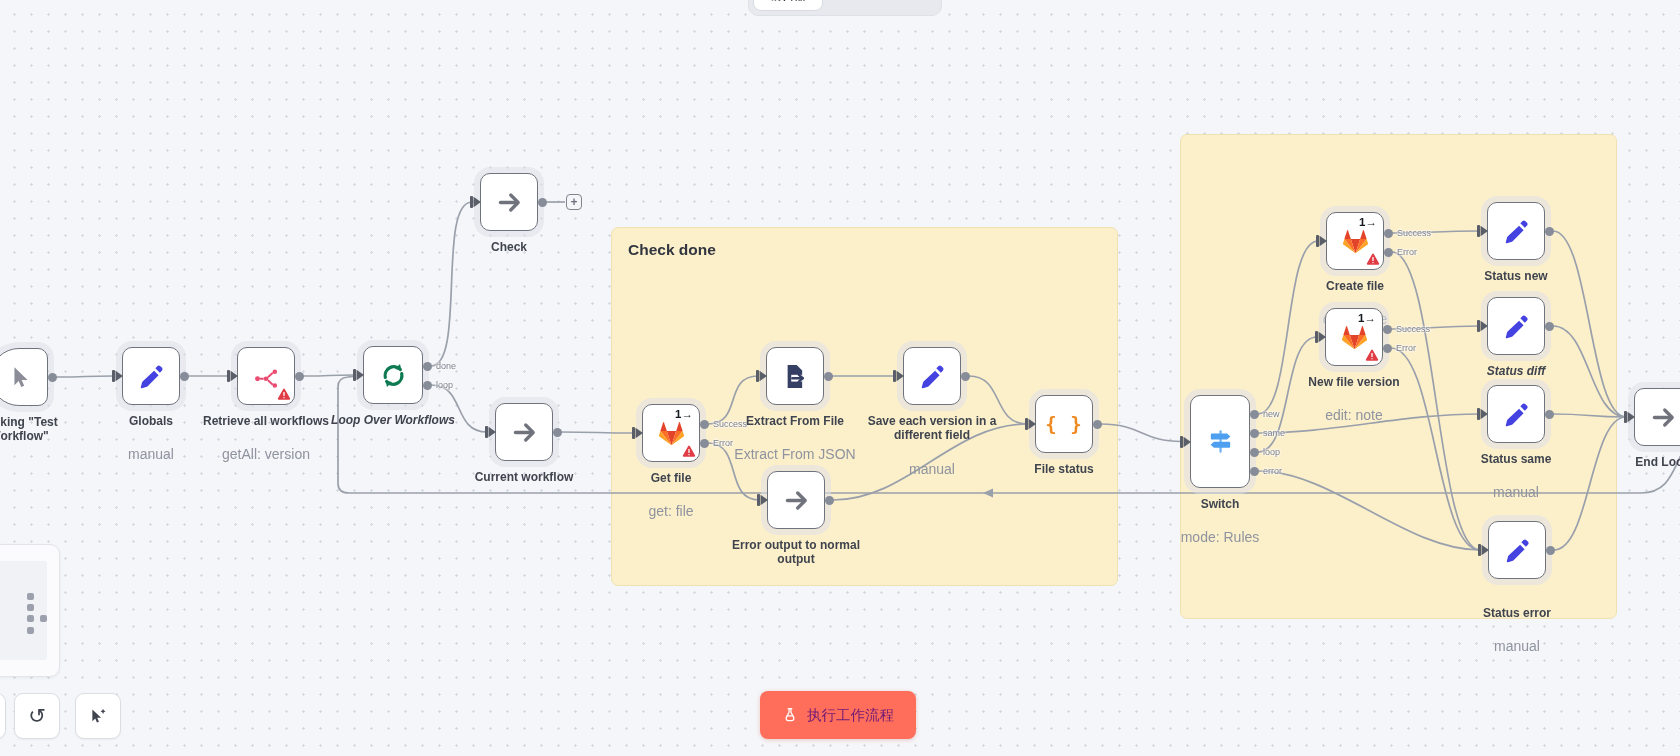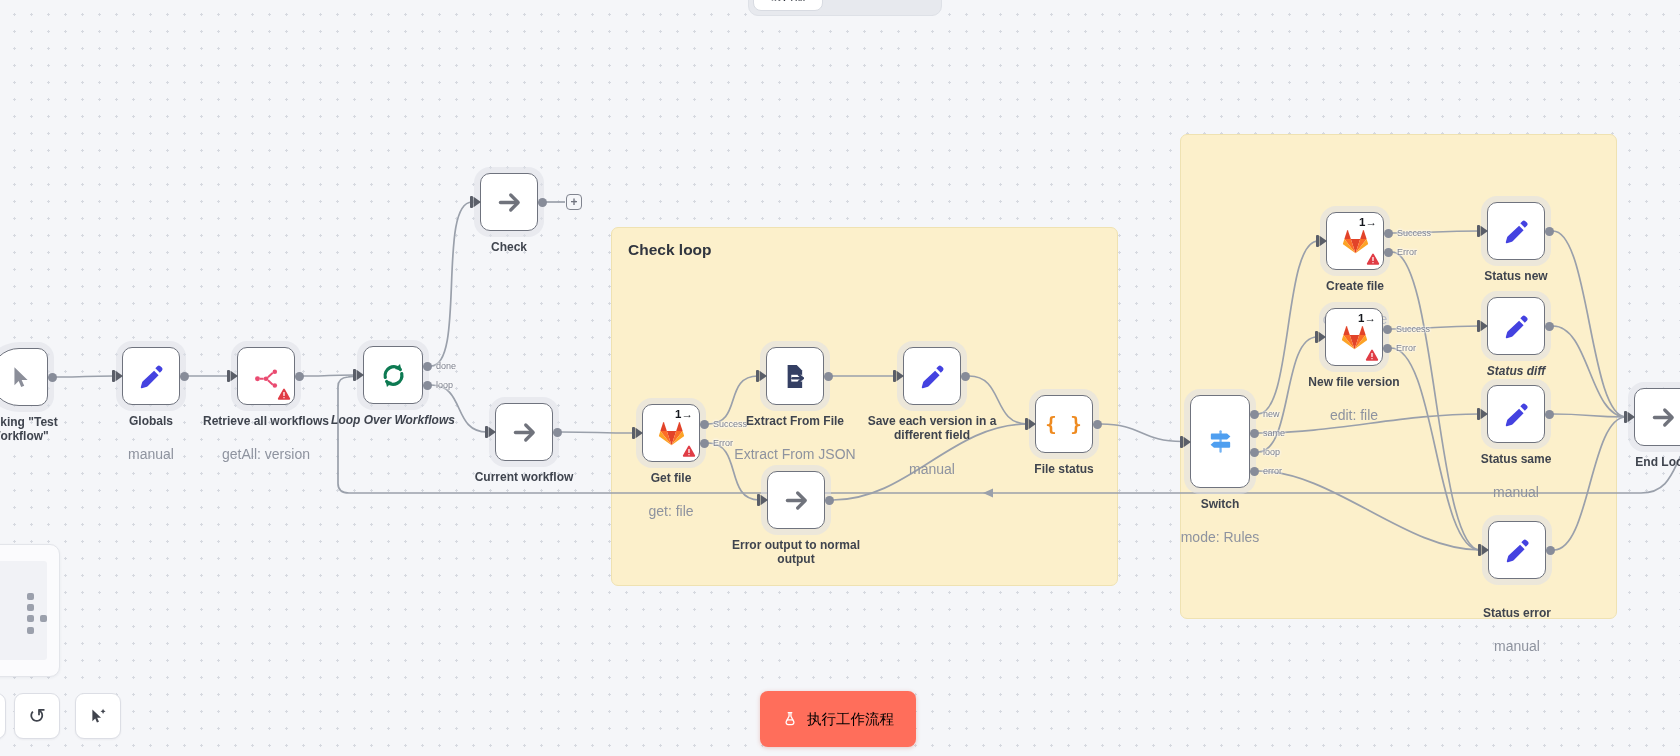--- a/index.html
+++ b/index.html
@@ -35,35 +35,35 @@
   
   #minimap{position:absolute;left:-34px;top:544px;width:94px;height:133px;background:#fbfbfd;
     border:1px solid #e3e5ea;border-radius:10px;z-index:6;box-shadow:0 1px 3px rgba(40,45,60,.06);}
   #minimap .inner{position:absolute;left:6px;top:16px;right:12px;bottom:16px;background:#f1f2f6;border-radius:3px;}
   .mm-dot{position:absolute;width:7px;height:7px;border-radius:2px;background:#9ba0ac;}
   
   .sq-btn{position:absolute;width:46px;height:46px;background:#fff;border:1px solid #dcdee5;border-radius:9px;
     z-index:6;display:flex;align-items:center;justify-content:center;color:#3f434c;box-shadow:0 1px 2px rgba(40,45,60,.05);}
   .undo-glyph{font-size:21px;line-height:1;color:#3f434c;font-family:"DejaVu Sans",sans-serif;}
   
-  #execute-btn{position:absolute;left:760px;top:691px;height:56px;padding:0 22px;display:flex;align-items:center;gap:9px;
-    background:#ff6e5b;border:none;border-radius:8px;color:#000000;font-size:14.5px;font-weight:500;z-index:6;
+  #execute-btn{position:absolute;left:760px;top:691px;height:48px;padding:0 22px;display:flex;align-items:center;gap:9px;
+    background:#ff6e5b;border:none;border-radius:8px;color:#701a75;font-size:14.5px;font-weight:500;z-index:6;
     box-shadow:0 1px 4px rgba(190,60,40,.25);}
   
   #plus-btn{position:absolute;left:566px;top:194px;width:16px;height:16px;border:1.6px solid #80848f;border-radius:4px;
     z-index:3;background:transparent;color:#6f737e;display:flex;align-items:center;justify-content:center;
     font-size:12px;line-height:1;font-weight:600;}
 </style>
 </head>
 <body>
 
 <div id="canvas">
 
   <div class="sticky" style="left:611px;top:227px;width:507px;height:359px;">
-    <h2>Check loop</h2>
+    <h2>Check done</h2>
   </div>
   <div class="sticky" style="left:1180px;top:134px;width:437px;height:485px;">
   </div>
 
   <svg id="conn-layer" width="1680" height="756">
       <path d="M56,377 C91,377 79,376 114,376" fill="none" stroke="#9aa0ab" stroke-width="1.7"></path>
       <path d="M188,376 C223,376 194,376 229,376" fill="none" stroke="#9aa0ab" stroke-width="1.7"></path>
       <path d="M303,376 C338,376 320,375 355,375" fill="none" stroke="#9aa0ab" stroke-width="1.7"></path>
       <path d="M431,366 C466,366 437,202 472,202" fill="none" stroke="#9aa0ab" stroke-width="1.7"></path>
       <path d="M431,385 C466,385 452,432 487,432" fill="none" stroke="#9aa0ab" stroke-width="1.7"></path>
@@ -411,21 +411,21 @@
         <span class="in-conn" style="left: -10px; top: 22px;"><svg width="11" height="14" viewBox="0 0 11 14">
             <g fill="#5a5e68">
               <rect x="0" y="1" width="3" height="12" rx="1"></rect>
               <path d="M3.5 1.8 11 7l-7.5 5.2z"></path>
             </g>
           </svg></span>
         <span class="out-dot" style="left: 58px; top: 16.5px;"></span>
         <span class="port-label" style="left: 71px; top: 15.5px;">Success</span>
         <span class="out-dot" style="left: 58px; top: 35.5px;"></span>
         <span class="port-label" style="left: 71px; top: 34.5px;">Error</span>
-        <div class="node-label" style="left: -51px; top: 67px; width: 160px;">New file version<div class="node-sub">edit: file</div></div>
+        <div class="node-label" style="left: -51px; top: 67px; width: 160px;">New file version<div class="node-sub">edit: note</div></div>
       </div>
       <div class="node-wrap" style="left: 1487px; top: 202px;">
         <div class="node-box" style="width: 58px; height: 58px;">
           <div class="node-icon">
             <svg viewBox="0 0 24 24" width="27" height="27">
               <g fill="#4442e0">
                 <path d="M17.2 2.8a1.9 1.9 0 0 1 2.7 0l1.3 1.3a1.9 1.9 0 0 1 0 2.7l-1.8 1.8-4-4zM14.3 6.9l4 4L8.6 20.6a3 3 0 0 1-1.4.8l-3.7 1a.8.8 0 0 1-1-1l1-3.7a3 3 0 0 1 .8-1.4z"></path>
               </g>
             </svg>
           </div>

